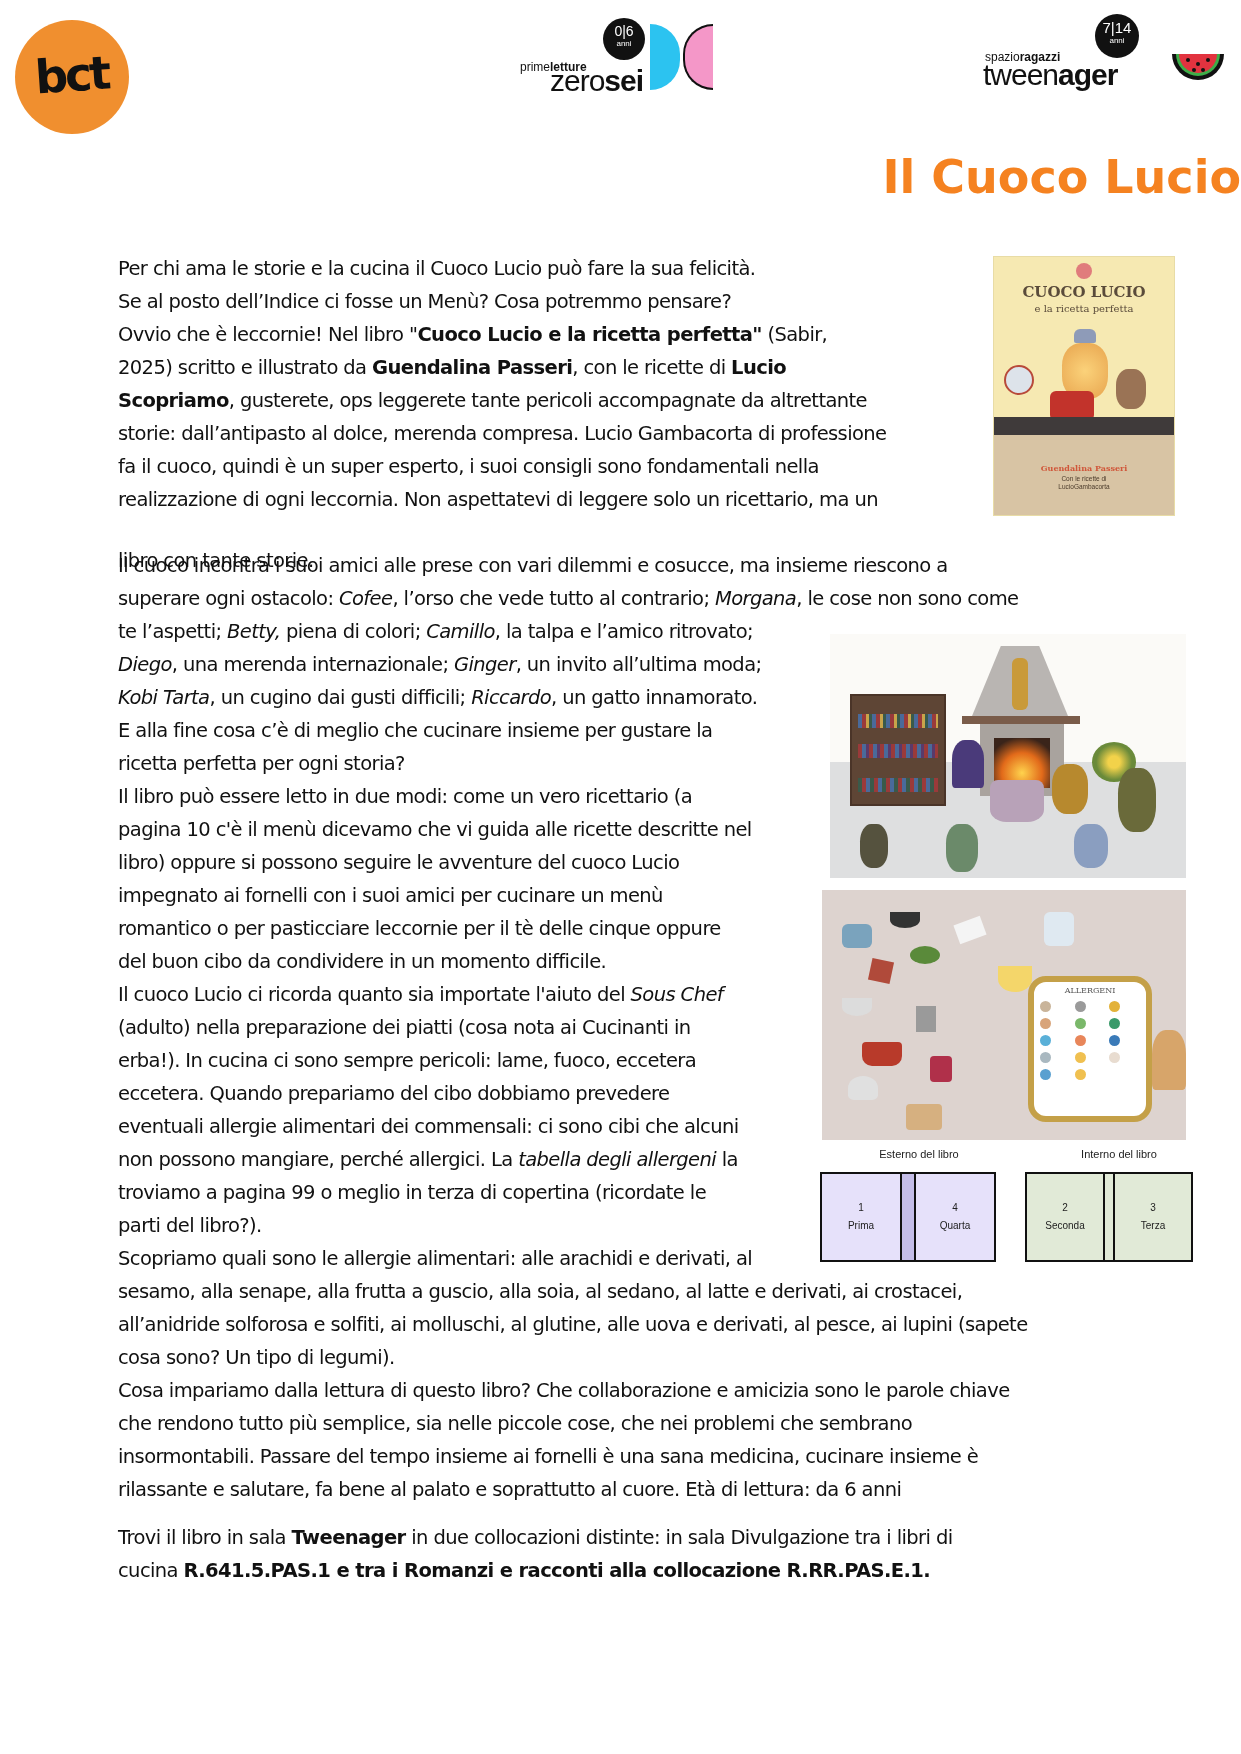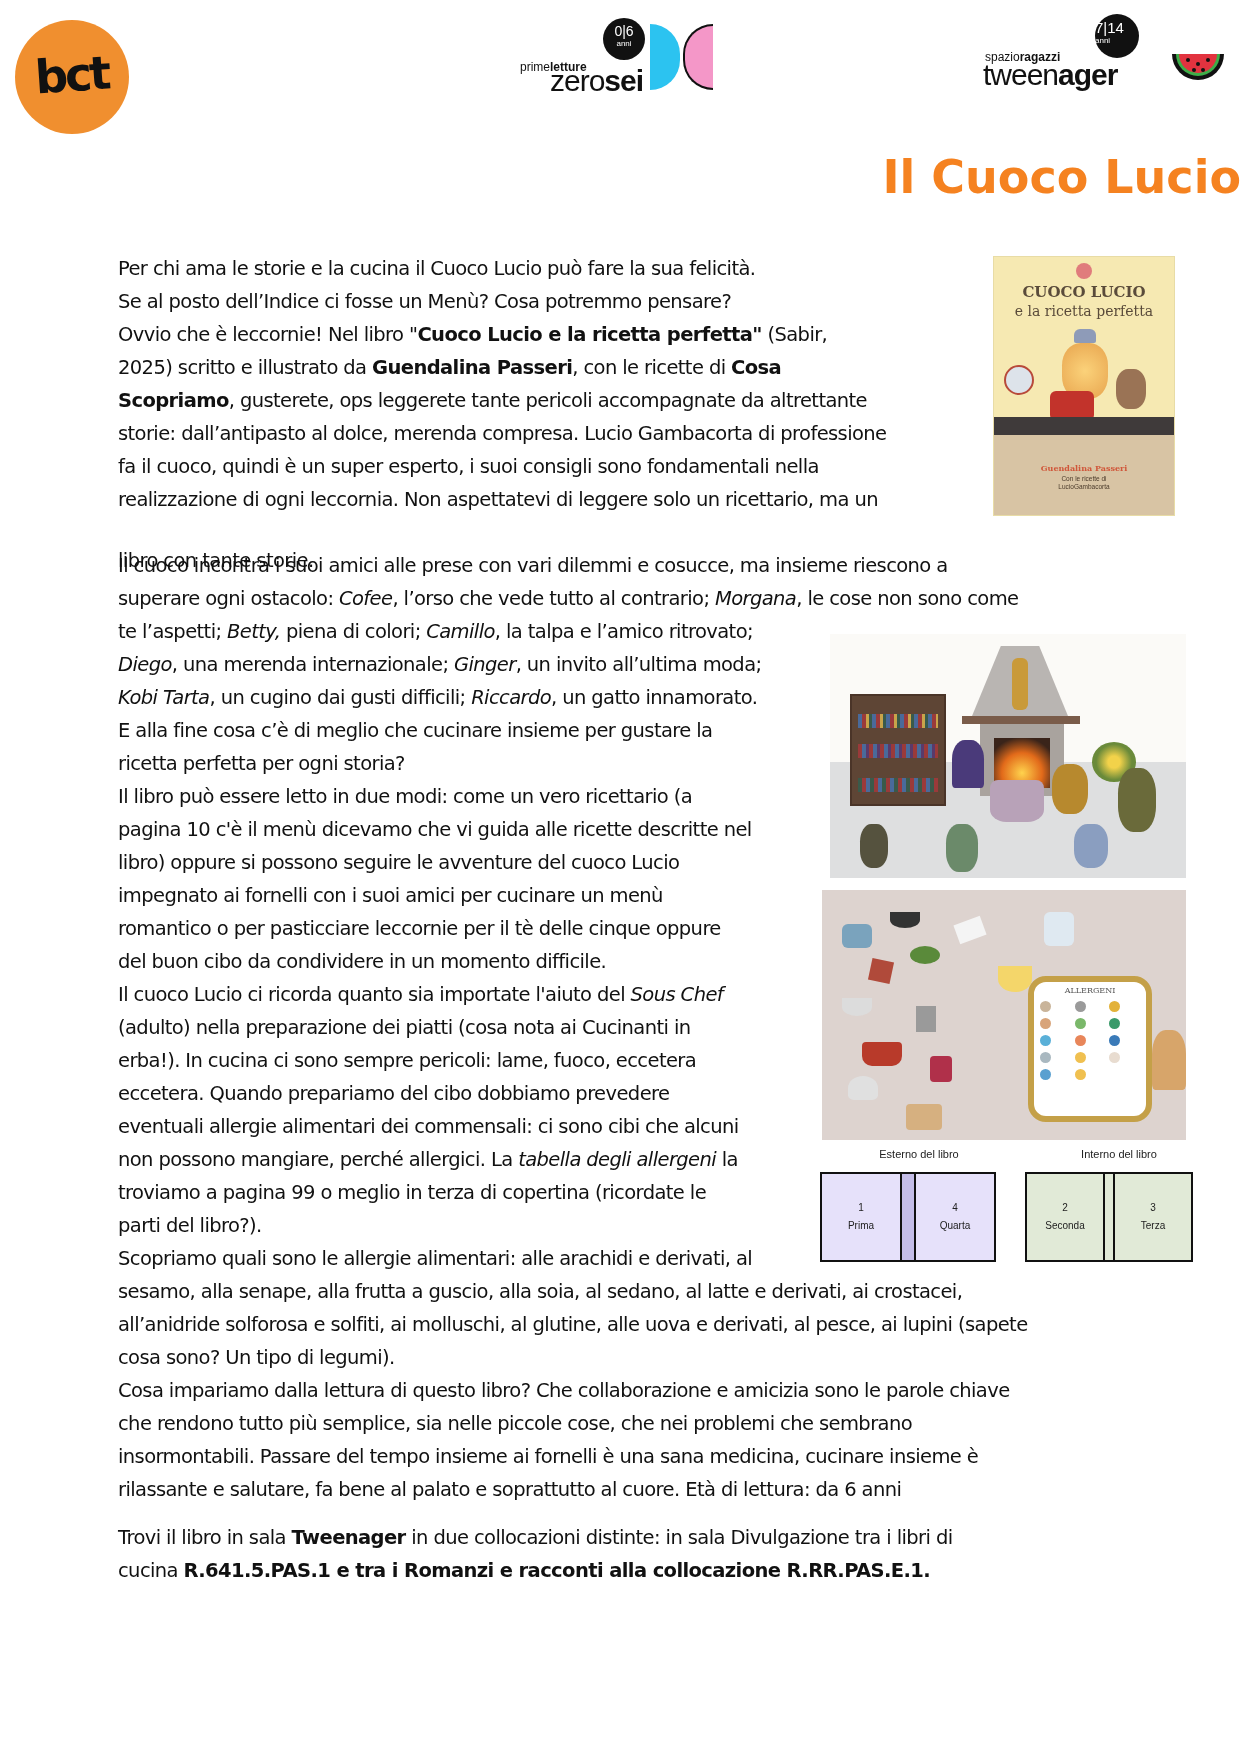--- a/index.html
+++ b/index.html
@@ -25,21 +25,21 @@
                           border-radius:0 34px 34px 0; }
   #logo-zerosei .wing-r { position:absolute; left:163px; top:14px; width:30px; height:66px; background:#f497c8;
                           border-radius:34px 0 0 34px; border:2px solid #111; border-right:none; box-sizing:border-box; }
 
   #logo-tween { left:985px; top:10px; width:240px; height:80px; }
   #logo-tween .sr { position:absolute; left:0; top:40px; font-size:12px; color:#111; }
   #logo-tween .sr b { font-weight:bold;margin-top:16px; }
   #logo-tween .tw { position:absolute; left:-2px; top:50px; font-size:30px; letter-spacing:-1px; color:#111; line-height:1; }
   #logo-tween .tw b { font-weight:bold; }
   #logo-tween .age { position:absolute; left:110px; top:4px; width:44px; height:44px; border-radius:50%;
-                     background:#111; color:#fff; font-size:15px; line-height:16px; padding-top:6px; box-sizing:border-box; }
+                     background:#111; color:#fff; text-align:center; font-size:15px; line-height:16px; padding-top:6px; box-sizing:border-box; }
   #logo-tween .age small { display:block; font-size:8px; line-height:9px; }
   #logo-tween .melon { position:absolute; left:185px; top:42px; width:56px; height:30px; }
 
   
   #title { left:0; width:1241px; top:150px; text-align:right; color:#f58220; font-weight:bold;
            font-size:46px; font-family:"DejaVu Sans", sans-serif; }
 
   
   .txt { position:absolute; left:118px; font-family:"DejaVu Sans", sans-serif; font-size:19.5px;
          line-height:33.2px; color:#111; white-space:nowrap; letter-spacing:-0.6px; }
@@ -98,21 +98,21 @@
   </svg>
 </div>
 
 <div id="title" class="abs">Il Cuoco Lucio</div>
 
 <div>
   <div class="txt" style="top:252px">Per chi ama le storie e la cucina il Cuoco Lucio può fare la sua felicità.</div>
   <div class="txt" style="top:285px">Se al posto dell’Indice ci fosse un Menù? Cosa potremmo pensare?</div>
 
   <div class="txt" style="top:318px"><span>Ovvio che è leccornie! Nel libro "</span><b>Cuoco Lucio e la ricetta perfetta"</b><span> (Sabir,</span></div>
-  <div class="txt" style="top:351px"><span>2025) scritto e illustrato da </span><b>Guendalina Passeri</b><span>, con le ricette di </span><b>Cosa</b></div>
+  <div class="txt" style="top:351px"><span>2025) scritto e illustrato da </span><b>Guendalina Passeri</b><span>, con le ricette di </span><b>Lucio</b></div>
   <div class="txt" style="top:384px"><b>Scopriamo</b><span>, gusterete, ops leggerete tante pericoli accompagnate da altrettante</span></div>
   <div class="txt" style="top:417px">storie: dall’antipasto al dolce, merenda compresa. Lucio Gambacorta di professione</div>
   <div class="txt" style="top:450px">fa il cuoco, quindi è un super esperto, i suoi consigli sono fondamentali nella</div>
   <div class="txt" style="top:483px">realizzazione di ogni leccornia. Non aspettatevi di leggere solo un ricettario, ma un</div>
   <div class="txt" style="top:544px">libro con tante storie.</div>
 
   <div class="txt" style="top:549px">Il cuoco incontra i suoi amici alle prese con vari dilemmi e cosucce, ma insieme riescono a</div>
   <div class="txt" style="top:582px"><span>superare ogni ostacolo: </span><i>Cofee</i><span>, l’orso che vede tutto al contrario; </span><i>Morgana</i><span>, le cose non sono come</span></div>
   <div class="txt" style="top:615px"><span>te l’aspetti; </span><i>Betty,</i><span> piena di colori; </span><i>Camillo</i><span>, la talpa e l’amico ritrovato;</span></div>
   <div class="txt" style="top:648px"><i>Diego</i><span>, una merenda internazionale; </span><i>Ginger</i><span>, un invito all’ultima moda;</span></div>
@@ -146,21 +146,21 @@
   <div class="txt" style="top:1440px">insormontabili. Passare del tempo insieme ai fornelli è una sana medicina, cucinare insieme è</div>
   <div class="txt" style="top:1473px">rilassante e salutare, fa bene al palato e soprattutto al cuore. Età di lettura: da 6 anni</div>
 
   <div class="txt" style="top:1521px"><span>Trovi il libro in sala </span><b>Tweenager</b><span> in due collocazioni distinte: in sala Divulgazione tra i libri di</span></div>
   <div class="txt" style="top:1554px"><span>cucina </span><b>R.641.5.PAS.1 e tra i Romanzi e racconti alla collocazione R.RR.PAS.E.1.</b></div>
 </div>
 
 <div id="cover" class="img">
   <div style="position:absolute;left:82px;top:6px;width:16px;height:16px;border-radius:50%;background:#e07c7c;"></div>
   <div style="position:absolute;left:0;right:0;top:26px;text-align:center;font-family:'DejaVu Serif',serif;font-weight:bold;font-size:15px;color:#5a4b3a;">CUOCO LUCIO</div>
-  <div style="position:absolute;left:0;right:0;top:46px;text-align:center;font-family:'DejaVu Serif',serif;font-size:14px;color:#5a4b3a;">e la ricetta perfetta</div>
+  <div style="position:absolute;left:0;right:0;top:46px;text-align:center;font-family:'DejaVu Serif',serif;font-size:10px;color:#5a4b3a;">e la ricetta perfetta</div>
   <div style="position:absolute;left:80px;top:72px;width:22px;height:14px;background:#8e9bb8;border-radius:6px 6px 2px 2px;"></div>
   <div style="position:absolute;left:68px;top:86px;width:46px;height:56px;background:radial-gradient(circle,#fbd27a,#e7a34d);border-radius:40%;"></div>
   <div style="position:absolute;left:56px;top:134px;width:44px;height:30px;background:#c2332b;border-radius:6px;"></div>
   <div style="position:absolute;left:10px;top:108px;width:26px;height:26px;background:#dde3ea;border-radius:50%;border:2px solid #b84a3a;"></div>
   <div style="position:absolute;left:122px;top:112px;width:30px;height:40px;background:#9a7355;border-radius:40%;"></div>
   <div style="position:absolute;left:0;right:0;top:160px;height:18px;background:#3f3a3a;"></div>
   <div style="position:absolute;left:0;right:0;top:178px;height:80px;background:#d8c4a4;"></div>
   <div style="position:absolute;left:0;right:0;top:206px;text-align:center;font-family:'DejaVu Serif',serif;font-weight:bold;font-size:8px;color:#d0573a;">Guendalina Passeri</div>
   <div style="position:absolute;left:0;right:0;top:218px;text-align:center;font-size:6.5px;color:#4a3a2a;">Con le ricette di</div>
   <div style="position:absolute;left:0;right:0;top:226px;text-align:center;font-size:6.5px;color:#4a3a2a;">LucioGambacorta</div>

